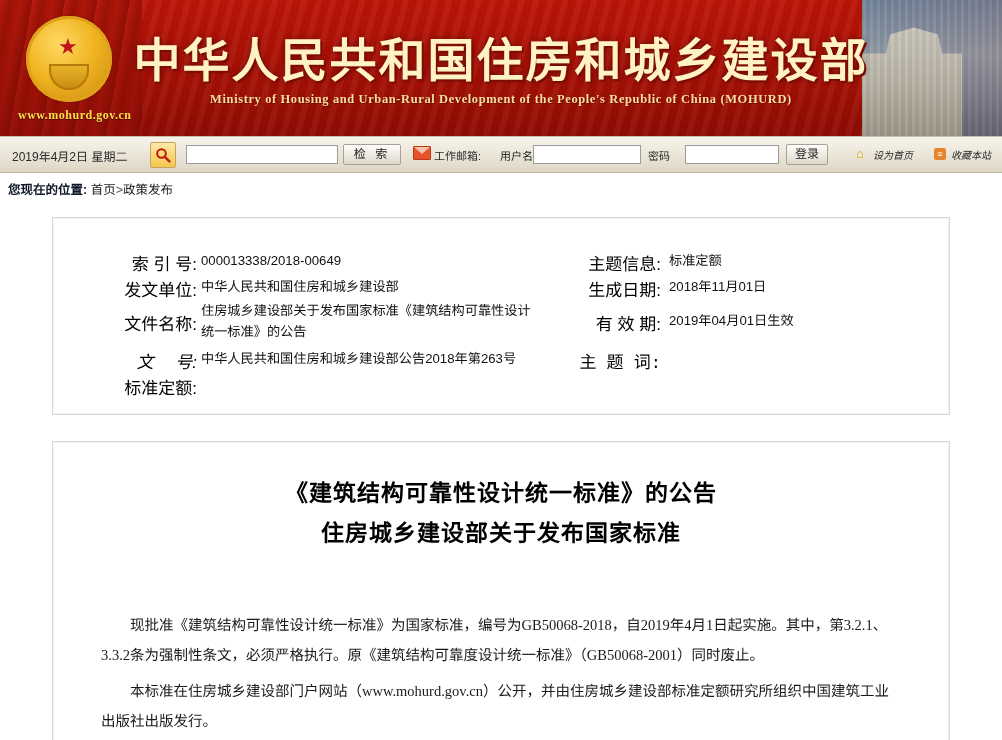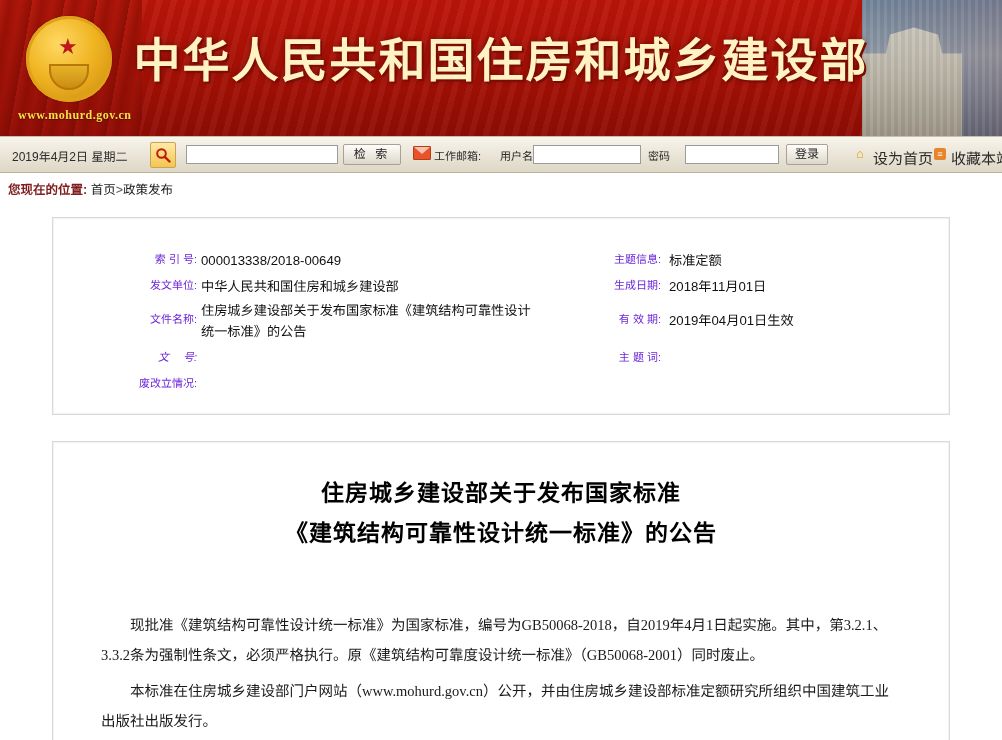--- a/index.html
+++ b/index.html
@@ -211,24 +211,25 @@
   }
   #lbl-mail { left: 434px; }
   #lbl-user { left: 500px; }
   #lbl-pass { left: 648px; }
   #user-input { left: 533px; top: 8px; width: 108px; }
   #pass-input { left: 685px; top: 8px; width: 94px; }
   #login-btn { left: 786px; top: 7px; width: 42px; }
   .tb-right-link {
     position: absolute;
     top: 10px;
-    font-size: 15px;
+    font-size: 10px;
     color: #2b2b2b;
     white-space: nowrap;
     cursor: pointer;
+    font-style: italic;
   }
   #home-link { left: 873px; }
   #fav-link  { left: 951px; }
   .tb-icon-home {
     position: absolute; left: 856px; top: 10px;
     color: #d8a300; font-size: 13px; line-height: 13px;
   }
   .tb-icon-rss {
     position: absolute; left: 934px; top: 11px;
     width: 12px; height: 12px; background: #e8842b;
@@ -238,21 +239,21 @@
 
   
   .crumb {
     position: relative;
     height: 26px;
     padding: 6px 0 0 8px;
     font-size: 12.5px;
     color: #1a1a1a;
     background: #fff;
   }
-  .crumb .label { color: #7f1d1d; font-weight: bold; }
+  .crumb .label { color: #0f172a; font-weight: bold; }
   .crumb a { color: #1a1a1a; text-decoration: none; }
   .crumb-sep { color: #555; }
 
   
   .card {
     position: relative;
     margin: 0 auto;
     width: 896px;
     background: #fff;
     border: 1px solid #d9d9d9;
@@ -265,22 +266,22 @@
   .meta-grid {
     position: relative;
     width: 100%;
     height: 100%;
     font-size: 13px;
     color: #111;
   }
   .meta-key {
     position: absolute;
     text-align: justify;
-    color: #6d28d9;
-    font-size: 11px;
+    color: #000000;
+    font-size: 17px;
   }
   .meta-val {
     position: absolute;
     color: #111;
     font-size: 13.2px;
     line-height: 21px;
   }
 
   #doc-card {
     margin-top: 26px;
@@ -315,20 +316,21 @@
     <div class="banner-photo-right"></div>
     <div class="banner-center"></div>
     <div class="banner-photo-left"></div>
 
     <div class="emblem">
       <div class="star"></div>
       <div class="gear"></div>
     </div>
     <div class="site-url">www.mohurd.gov.cn</div>
     <div class="title-cn">中华人民共和国住房和城乡建设部</div>
+    <div class="title-en">Ministry of Housing and Urban-Rural Development of the People's Republic of China (MOHURD)</div>
   </div>
 
   <div class="toolbar">
     <div class="tb-date">2019年4月2日 星期二</div>
 
     <div class="tb-searchicon">
       <svg width="16" height="16" viewBox="0 0 16 16" aria-hidden="true">
         <circle cx="6.5" cy="6.5" r="4.3" fill="none" stroke="#c01a0c" stroke-width="2"></circle>
         <line x1="9.8" y1="9.8" x2="14.5" y2="14.5" stroke="#c01a0c" stroke-width="2.4" stroke-linecap="round"></line>
       </svg>
@@ -367,41 +369,42 @@
       <div class="meta-val" style="left:148px; top:32px;">000013338/2018-00649</div>
 
       <div class="meta-key" style="left:58px; top:58px;  width:86px; text-align:right;">发文单位:</div>
       <div class="meta-val" style="left:148px; top:58px;">中华人民共和国住房和城乡建设部</div>
 
       <div class="meta-key" style="left:58px; top:92px;  width:86px; text-align:right;">文件名称:</div>
       <div class="meta-val" style="left:148px; top:82px; width:330px; white-space:pre-line;">住房城乡建设部关于发布国家标准《建筑结构可靠性设计
 统一标准》的公告</div>
 
       <div class="meta-key" style="left:58px; top:130px; width:86px; text-align:right;font-style:italic;">文　 号:</div>
-
-      <div class="meta-key" style="left:50px; top:156px; width:94px; text-align:right;">废改立情况:</div>
+      <div class="meta-val" style="left:148px; top:130px;">中华人民共和国住房和城乡建设部公告2018年第263号</div>
+
+      <div class="meta-key" style="left:50px; top:156px; width:94px; text-align:right;">标准定额:</div>
       <div class="meta-val" style="left:148px; top:156px;"></div>
 
       <div class="meta-key" style="left:522px; top:32px; width:86px; text-align:right;">主题信息:</div>
       <div class="meta-val" style="left:616px; top:32px;">标准定额</div>
 
       <div class="meta-key" style="left:522px; top:58px; width:86px; text-align:right;">生成日期:</div>
       <div class="meta-val" style="left:616px; top:58px;">2018年11月01日</div>
 
       <div class="meta-key" style="left:522px; top:92px; width:86px; text-align:right;">有 效 期:</div>
       <div class="meta-val" style="left:616px; top:92px;">2019年04月01日生效</div>
 
-      <div class="meta-key" style="left:522px; top:130px; width:86px; text-align:right;">主 题 词:</div>
+      <div class="meta-key" style="left:522px; top:130px; width:86px; text-align:right;font-family:Liberation Mono, monospace;">主 题 词:</div>
       <div class="meta-val" style="left:616px; top:130px;"></div>
     </div>
   </div>
 
   <div class="card" id="doc-card">
+    <div class="doc-title">《建筑结构可靠性设计统一标准》的公告</div>
     <div class="doc-title">住房城乡建设部关于发布国家标准</div>
-    <div class="doc-title">《建筑结构可靠性设计统一标准》的公告</div>
 
     <div class="doc-body">
       <p class="doc-p">现批准《建筑结构可靠性设计统一标准》为国家标准，编号为GB50068-2018，自2019年4月1日起实施。其中，第3.2.1、3.3.2条为强制性条文，必须严格执行。原《建筑结构可靠度设计统一标准》（GB50068-2001）同时废止。</p>
       <p class="doc-p">本标准在住房城乡建设部门户网站（www.mohurd.gov.cn）公开，并由住房城乡建设部标准定额研究所组织中国建筑工业出版社出版发行。</p>
     </div>
   </div>
 
 </div>
 
 </body></html>

